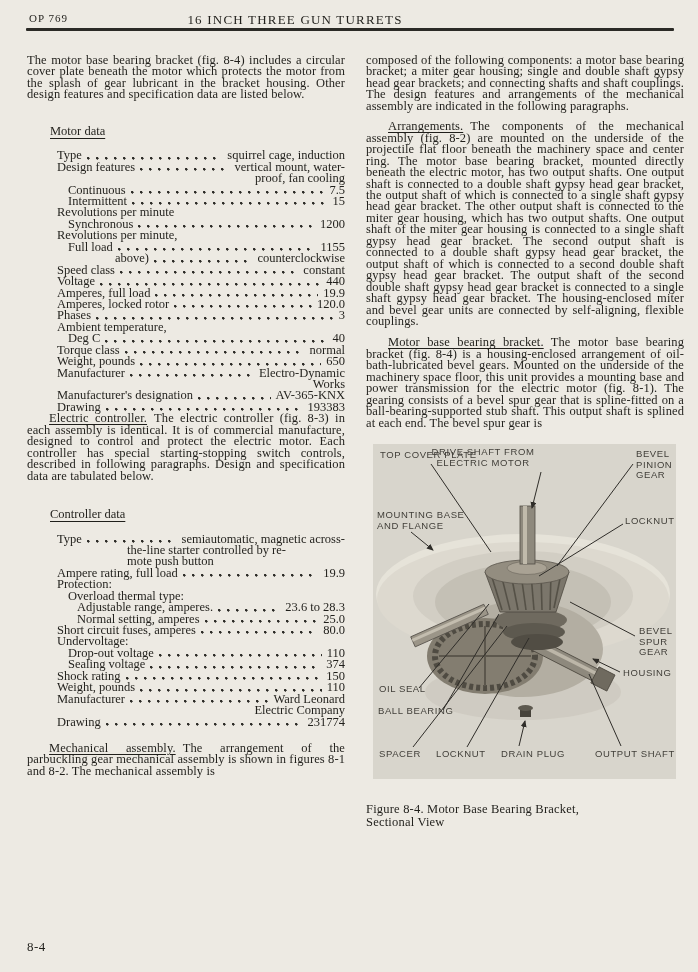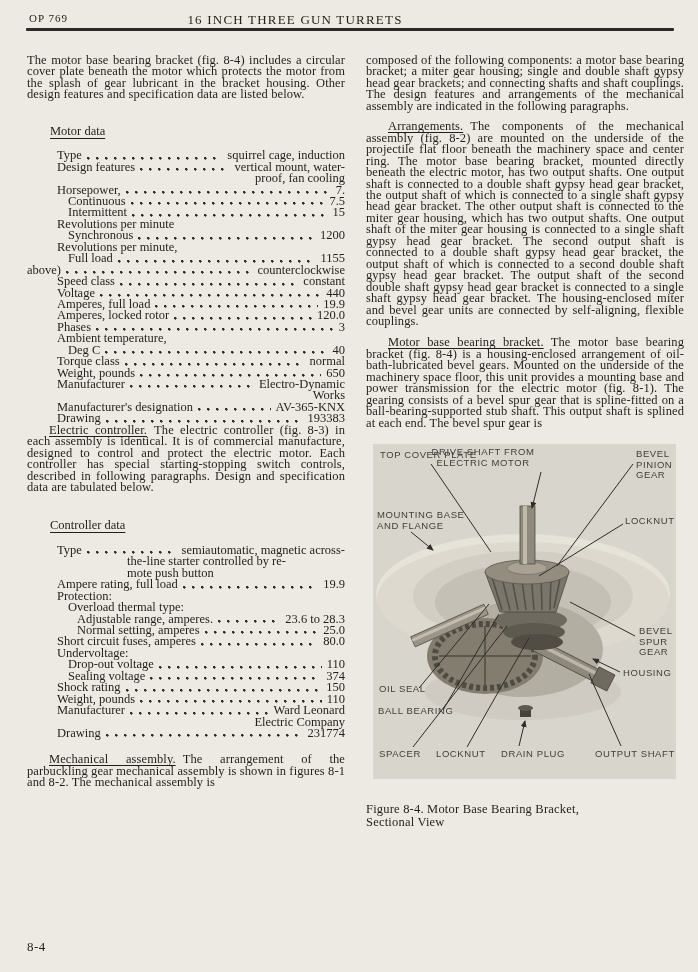--- a/index.html
+++ b/index.html
@@ -33,21 +33,21 @@
   .trow .lbl { flex:0 0 auto; }
   .trow .val { flex:0 0 auto; }
   .trow .leader {
     flex:1 1 auto; align-self:stretch; margin:0 5px;
     background-image: radial-gradient(circle at 1.3px 1.3px, #2c2b27 1.1px, transparent 1.5px);
     background-size: 9px 3px; background-repeat: repeat-x; background-position: left bottom 2px;
   }
   .ind0 { margin-left:30px; }
   .ind1 { margin-left:41px; }
   .ind2 { margin-left:50px; }
-  .ind4 { }
+  .ind4 { margin-left:88px; }
   .cont-right  { text-align:right; display:block; }
   .cont-indent { margin-left:100px; display:block; }
   .mt-electric { }
   .mt-startstop{ margin-top:39px; }
   .mt-mech     { margin-top:15px; }
   .mt-arr      { margin-top:9px; }
   .mt-mbb      { margin-top:10px; }
   
   .figure-box { position:relative; width:303px; height:335px; margin:15px 0 10px 7px; background:#d8d5cc; }
   .figure-box svg { position:absolute; left:0; top:0; }
@@ -78,25 +78,20 @@
           <span class="lbl">Type</span>
           <span class="leader"></span>
           <span class="val">squirrel cage, induction</span>
         </div>
         <div class="trow ind0">
           <span class="lbl">Design features</span>
           <span class="leader"></span>
           <span class="val">vertical mount, water-</span>
         </div>
         <div class="trow cont-right">proof, fan cooling</div>
-        <div class="trow ind0">
-          <span class="lbl">Horsepower,</span>
-          <span class="leader"></span>
-          <span class="val">7.</span>
-        </div>
         <div class="trow ind1">
           <span class="lbl">Continuous</span>
           <span class="leader"></span>
           <span class="val">7.5</span>
         </div>
         <div class="trow ind1">
           <span class="lbl">Intermittent</span>
           <span class="leader"></span>
           <span class="val">15</span>
         </div>

